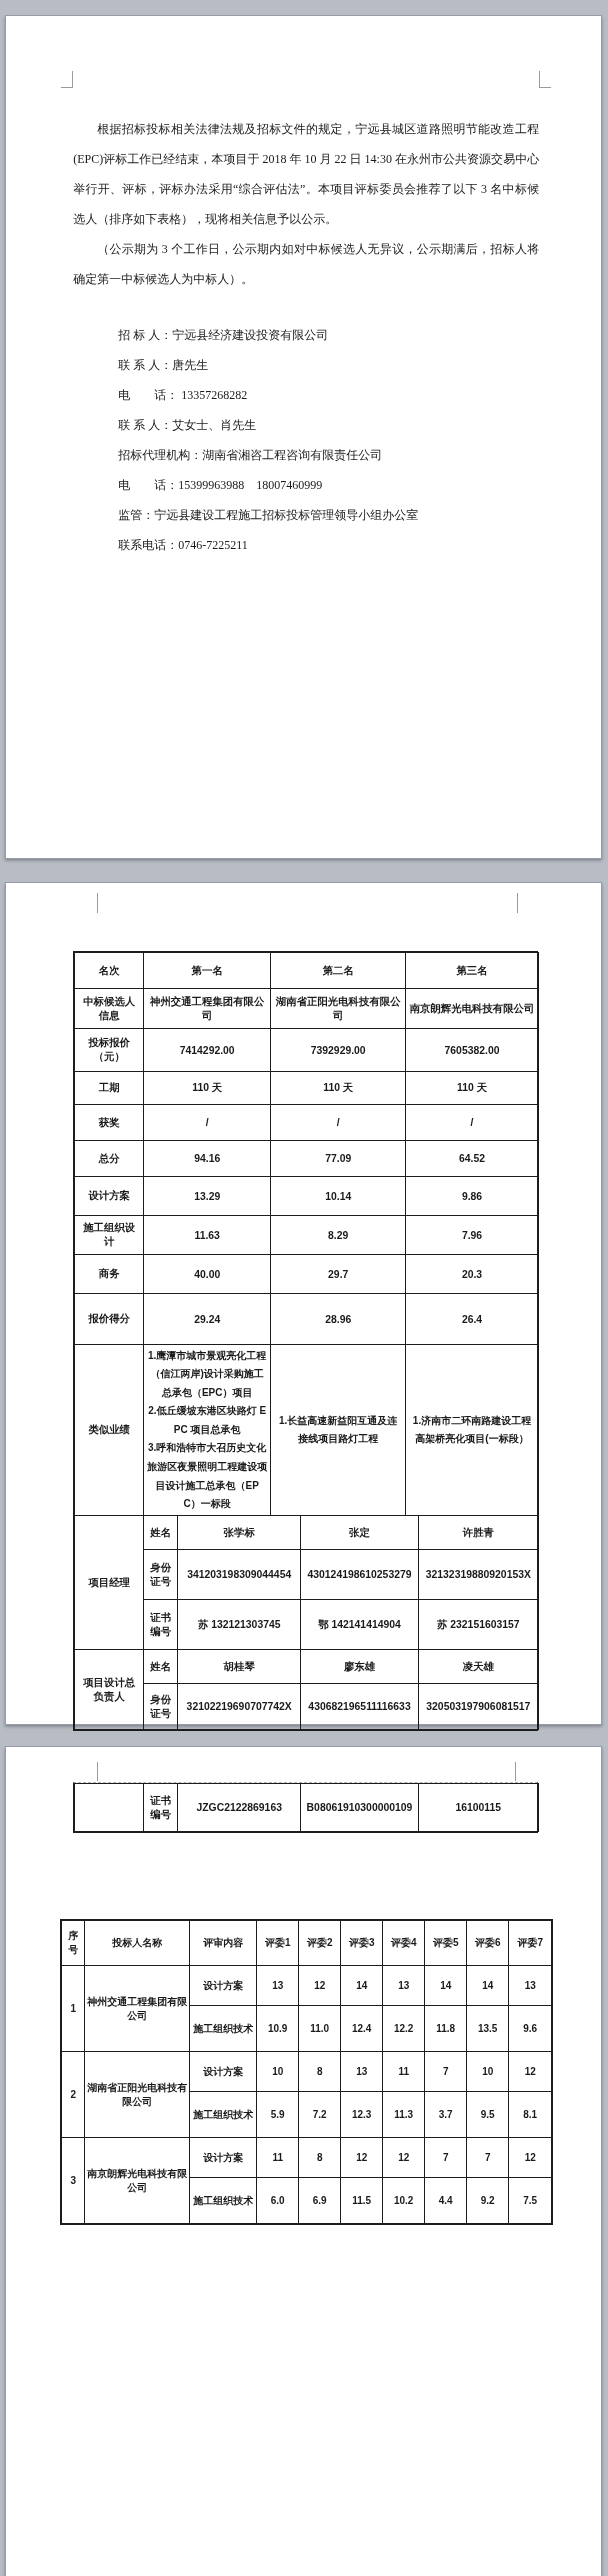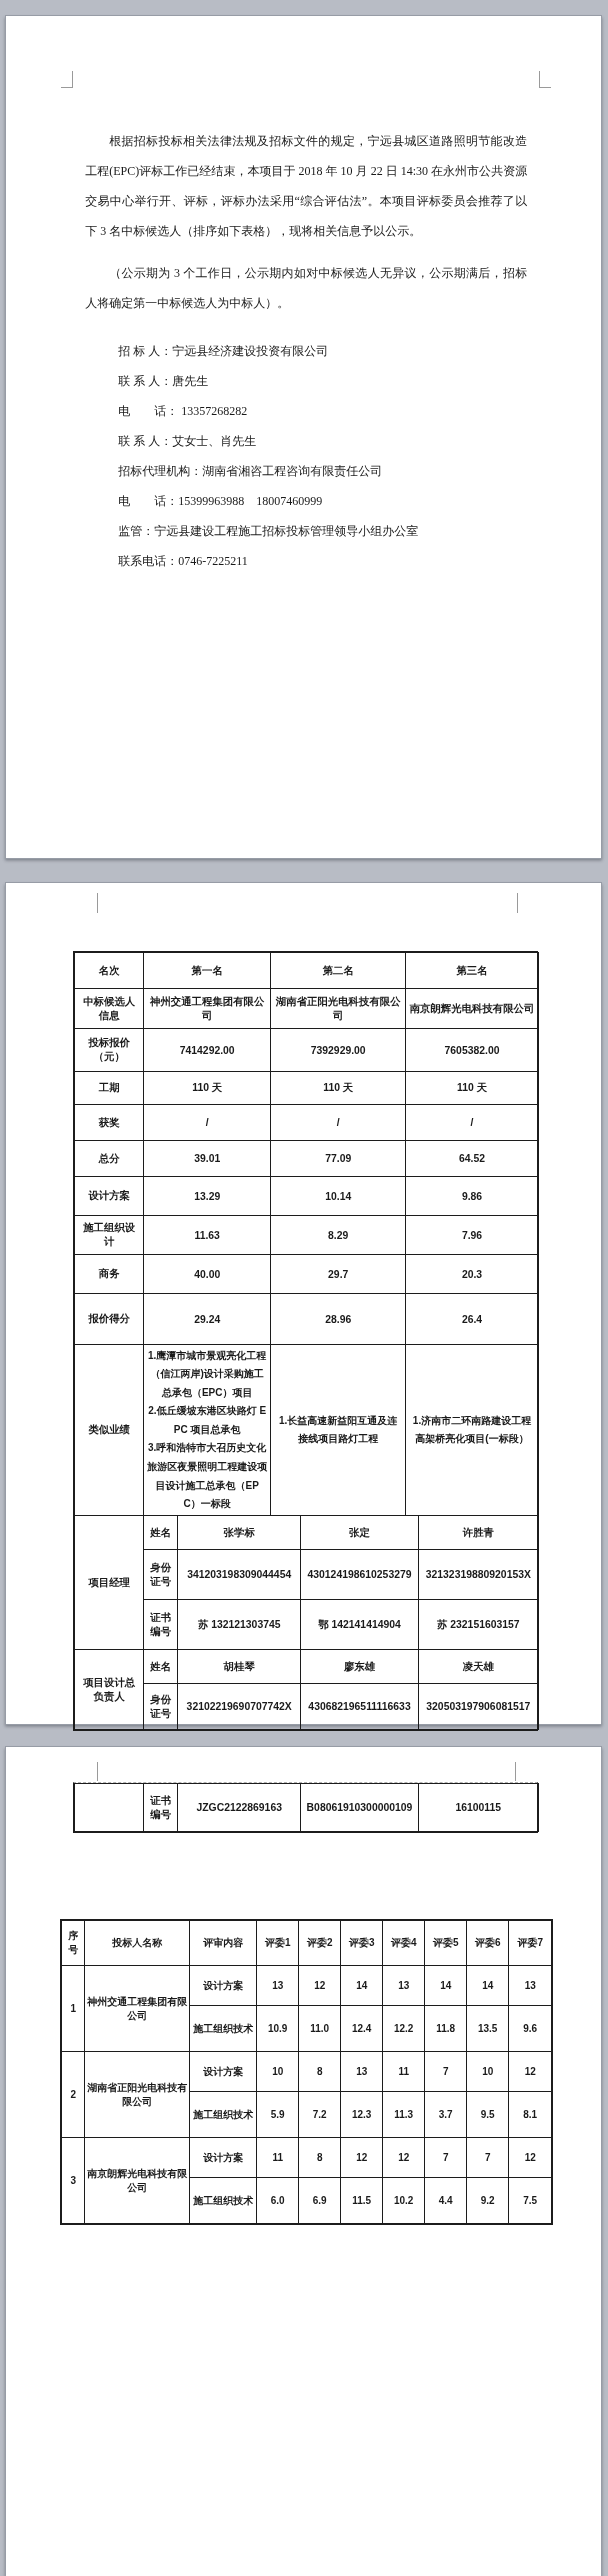--- a/index.html
+++ b/index.html
@@ -7,22 +7,22 @@
           font-family:"Liberation Sans",sans-serif;color:#1a1a1a}
   .page{position:absolute;left:5.2px;width:597px;background:#fff;border:0.7px solid #979ca6;
         box-shadow:0 1.5px 3px rgba(50,55,65,.45);box-sizing:border-box}
   #page1{top:15px;height:844px}
   #page2{top:882px;height:843px}
   #page3{top:1746px;height:843px}
 
   
   .textblock{position:absolute;left:67px;top:98px;width:466px;
              font-family:"Liberation Serif",serif;font-size:12px;line-height:30px}
-  .para{margin:12px;text-indent:2em;text-align:justify}
-  .contacts{margin-top:18px}
+  .para{margin:0;text-indent:2em;text-align:justify}
+  .contacts{margin-top:26px}
   .cline{padding-left:45px;white-space:pre-wrap}
 
   
   .tick{position:absolute;width:0.7px;background:#9a9a9a}
   .lmark{position:absolute;width:11px;height:15.6px}
   .lmark.l{border-right:0.7px solid #9a9a9a;border-bottom:0.7px solid #9a9a9a}
   .lmark.r{border-left:0.7px solid #9a9a9a;border-bottom:0.7px solid #9a9a9a}
 
   
   table{border-collapse:collapse;table-layout:fixed}
@@ -108,21 +108,21 @@
           <td colspan="2">110 天</td>
         </tr>
         <tr style="height:36px">
           <td>获奖</td>
           <td colspan="2">/</td>
           <td colspan="2">/</td>
           <td colspan="2">/</td>
         </tr>
         <tr class="tt" style="height:36px">
           <td>总分</td>
-          <td colspan="2">39.01</td>
+          <td colspan="2">94.16</td>
           <td colspan="2">77.09</td>
           <td colspan="2">64.52</td>
         </tr>
         <tr style="height:39px">
           <td>设计方案</td>
           <td colspan="2">13.29</td>
           <td colspan="2">10.14</td>
           <td colspan="2">9.86</td>
         </tr>
         <tr style="height:39px">

